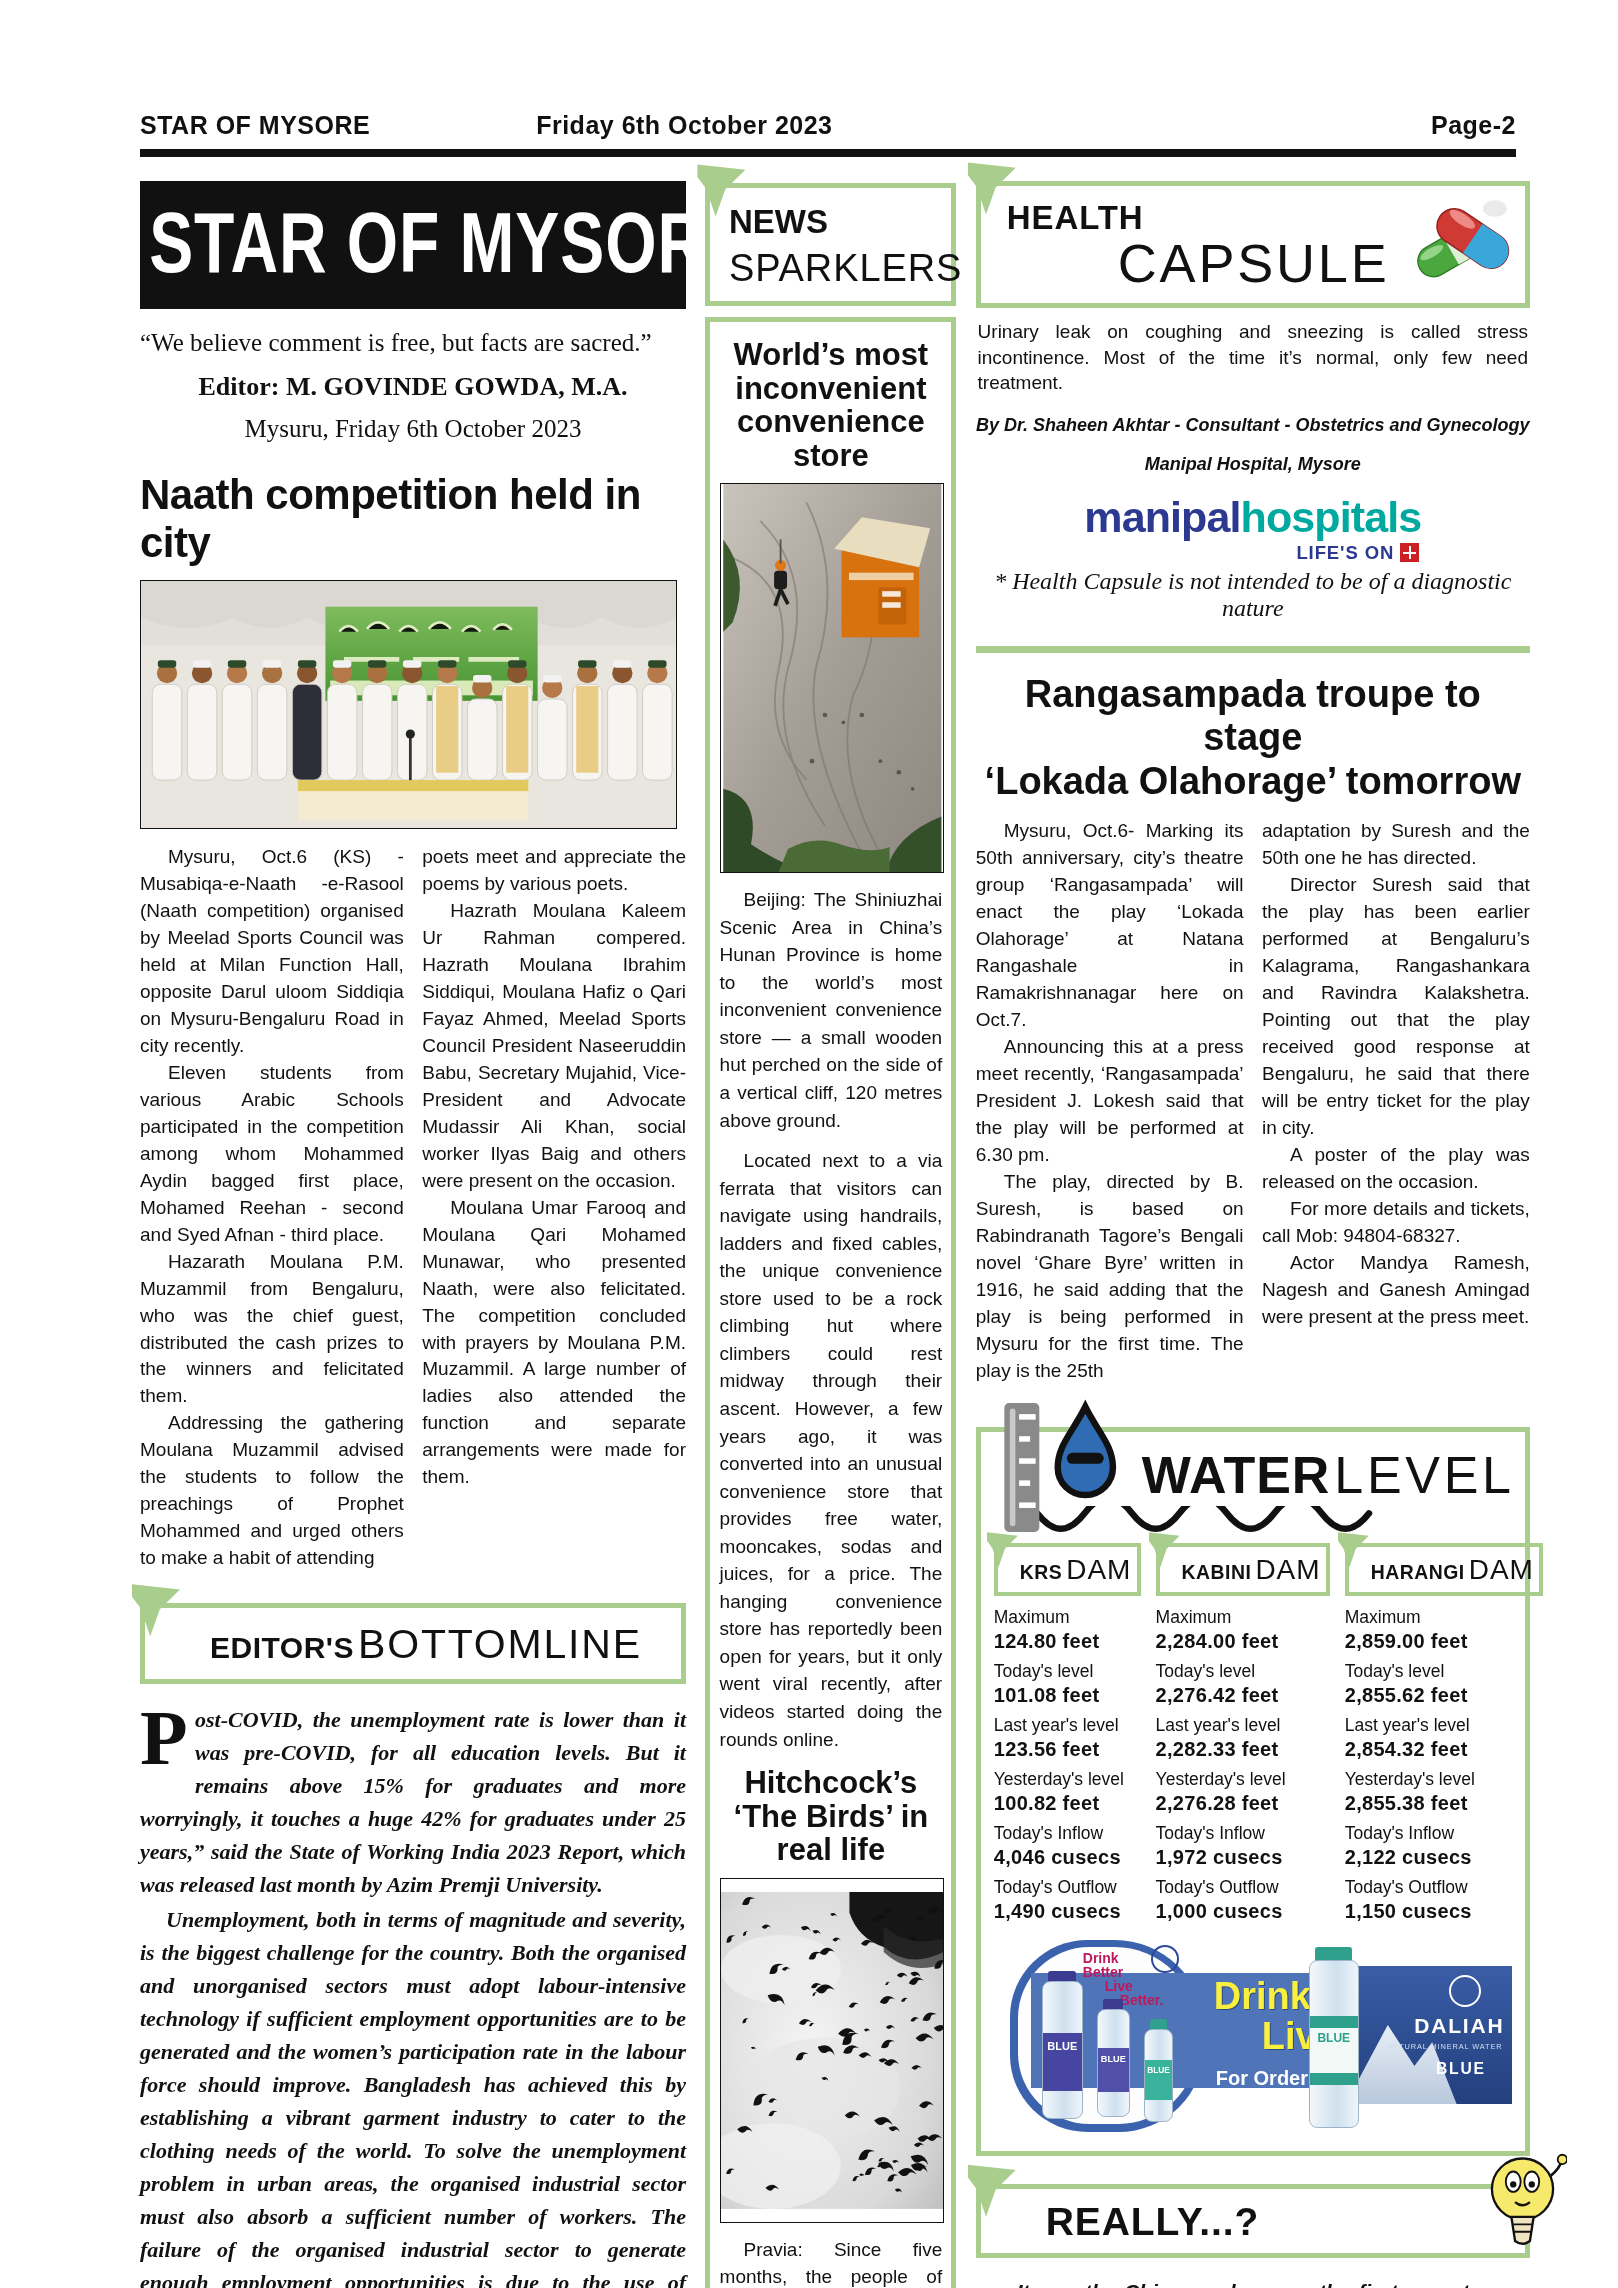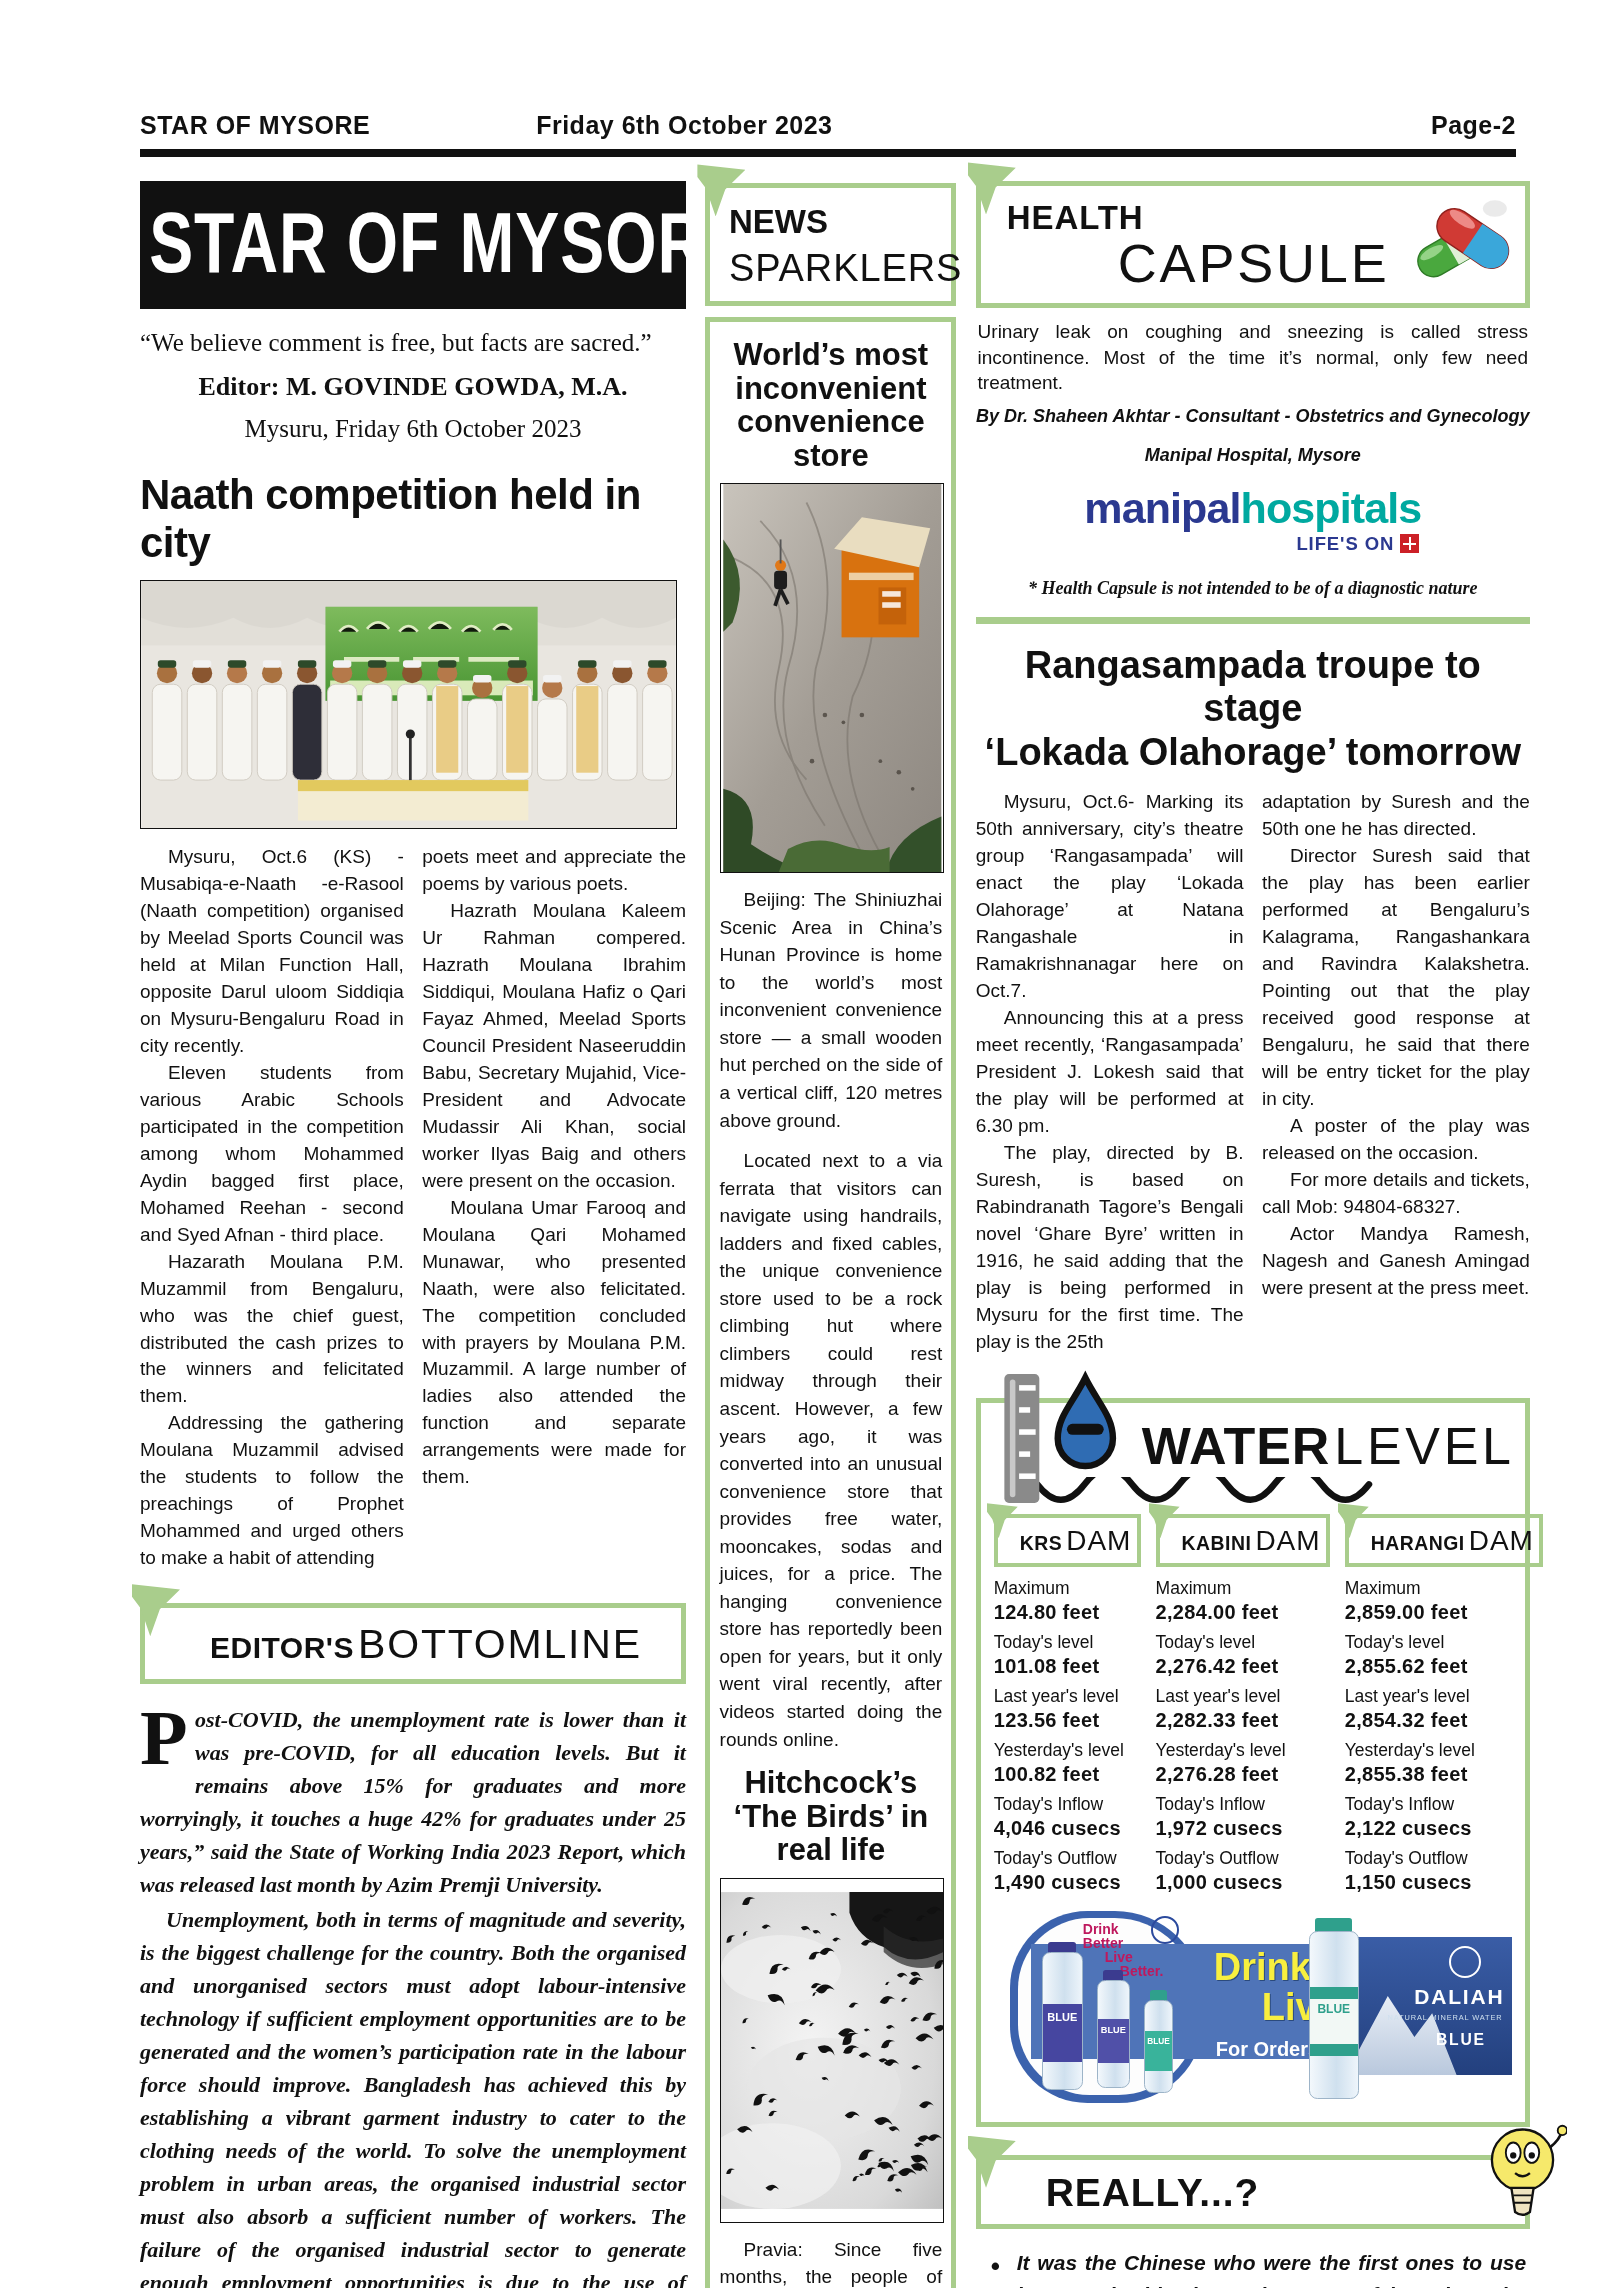--- a/index.html
+++ b/index.html
@@ -45,30 +45,30 @@
   .mid-headline{font-size:31px;font-weight:bold;text-align:center;line-height:1.08;margin:5.5px 0 11px;}
   .mid-body{font-size:19px;line-height:1.45;text-align:justify;margin-top:13px;}
   .mid-body p{margin:0 0 13px;text-indent:24px;}
   .mid-photo{border:1.8px solid #111;display:block;width:100%;}
   
   .health-head{padding:13px 16.6px 9.2px 26px;min-height:89px;}
   .health-head .hb{font-weight:bold;font-size:33px;letter-spacing:0.9px;}
   .health-head .hl{font-size:54px;letter-spacing:2.8px;margin:-5.5px 0 0 111px;}
   .caps-icon{position:absolute;right:5.5px;top:5.5px;}
   .health-body{font-size:19px;line-height:1.35;text-align:justify;margin:11px 1.8px 0;}
-  .health-by{font-size:18px;font-weight:bold;font-style:italic;text-align:center;margin-top:10px;}
+  .health-by{font-size:18px;font-weight:bold;font-style:italic;text-align:center;margin-top:19px;}
   .health-by2{font-size:18px;font-weight:bold;font-style:italic;text-align:center;margin-top:1.8px;}
   .manipal{text-align:center;margin-top:7.4px;}
   .manipal .m1{color:#2b3990;font-weight:bold;font-size:43px;letter-spacing:-0.9px;}
   .manipal .m2{color:#00a9a0;font-weight:bold;font-size:43px;letter-spacing:-0.9px;}
   .lifeson{text-align:right;color:#2b3990;font-size:18.5px;font-weight:bold;letter-spacing:0.9px;margin:0 111px 0 0;}
   .redbox{display:inline-block;width:18.5px;height:18.5px;background:#cc2027;vertical-align:-2.8px;position:relative;}
   .redbox:before{content:"";position:absolute;left:8.3px;top:2.8px;width:2.8px;height:13px;background:#fff;}
   .redbox:after{content:"";position:absolute;left:2.8px;top:8.3px;width:13px;height:2.8px;background:#fff;}
-  .health-disc{font-family:"Liberation Serif",serif;font-weight:bold;font-style:italic;font-size:18px;text-align:center;margin-top:23px;}
+  .health-disc{font-family:"Liberation Serif",serif;font-weight:normal;font-style:italic;font-size:24px;text-align:center;margin-top:4px;}
   .ranga-head{font-size:38px;font-weight:bold;text-align:center;line-height:1.15;margin:20px 0 13px;}
   .ranga .tc{font-size:19px;}
   
   .water-wrap{position:relative;margin-top:42px;}
   .water-box{border:5.5px solid #a9cd8c;padding:9.2px 13px 14.8px;position:relative;}
   .ruler{position:absolute;left:16.6px;top:-33px;}
   .water-title{margin:3.7px 0 0 148px;white-space:nowrap;}
   .water-title .wb{font-weight:bold;font-size:52px;letter-spacing:0.9px;}
   .water-title .wl{font-size:52px;letter-spacing:3.7px;}
   .wave{margin:1.8px 0 3.7px 37px;display:block;}

